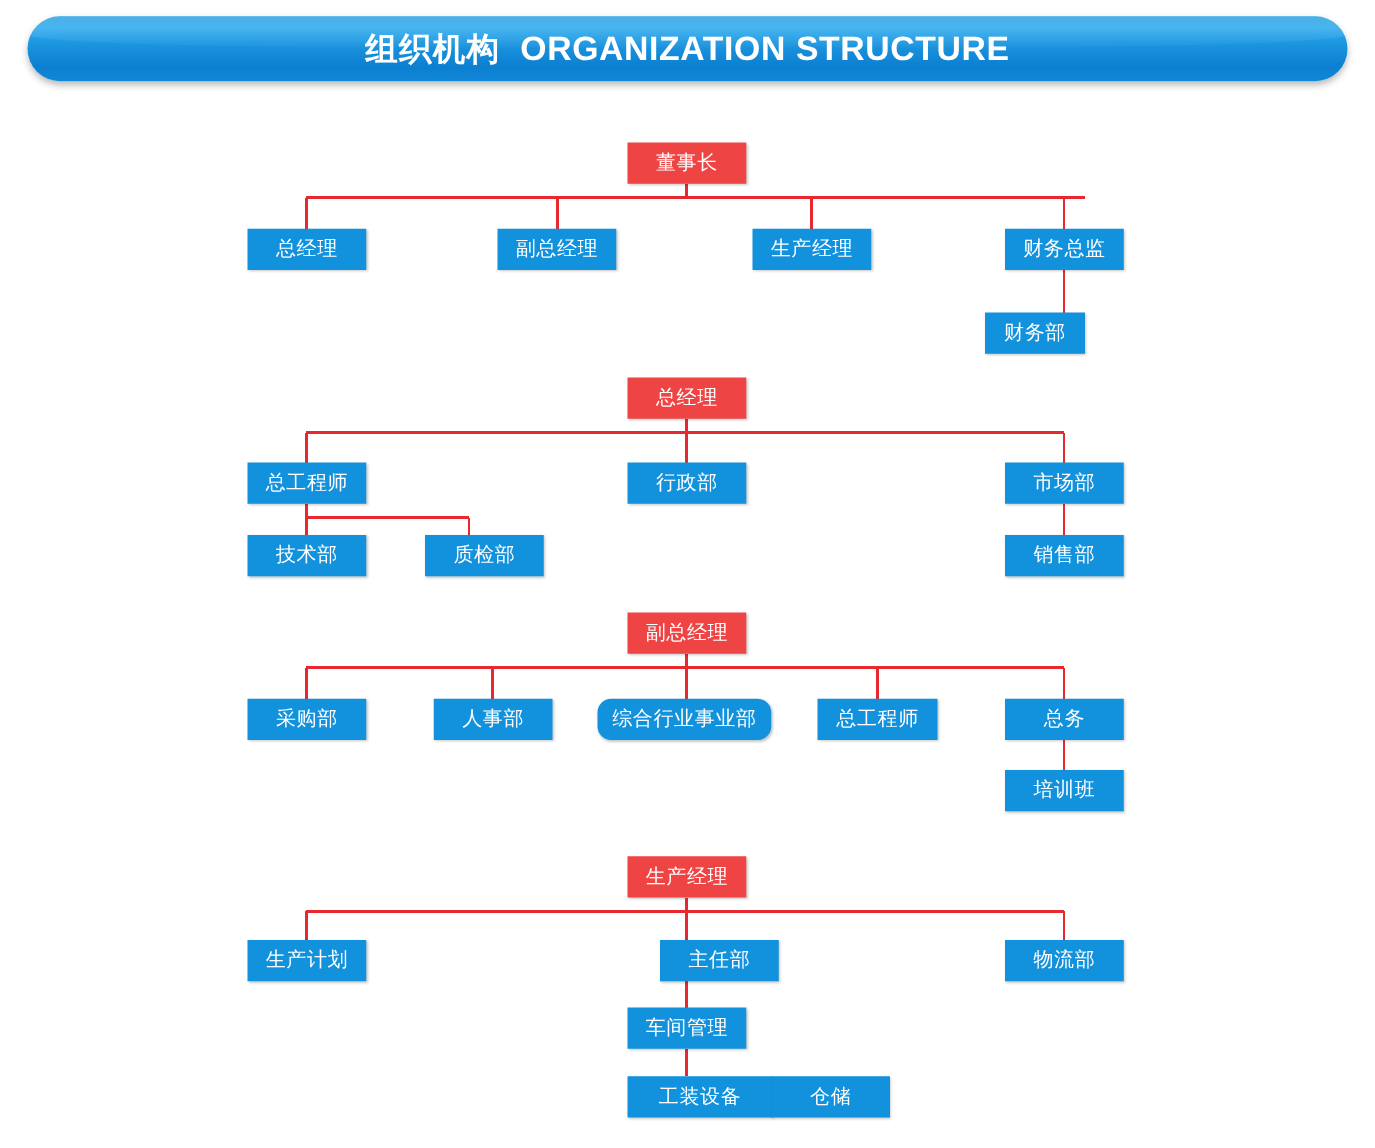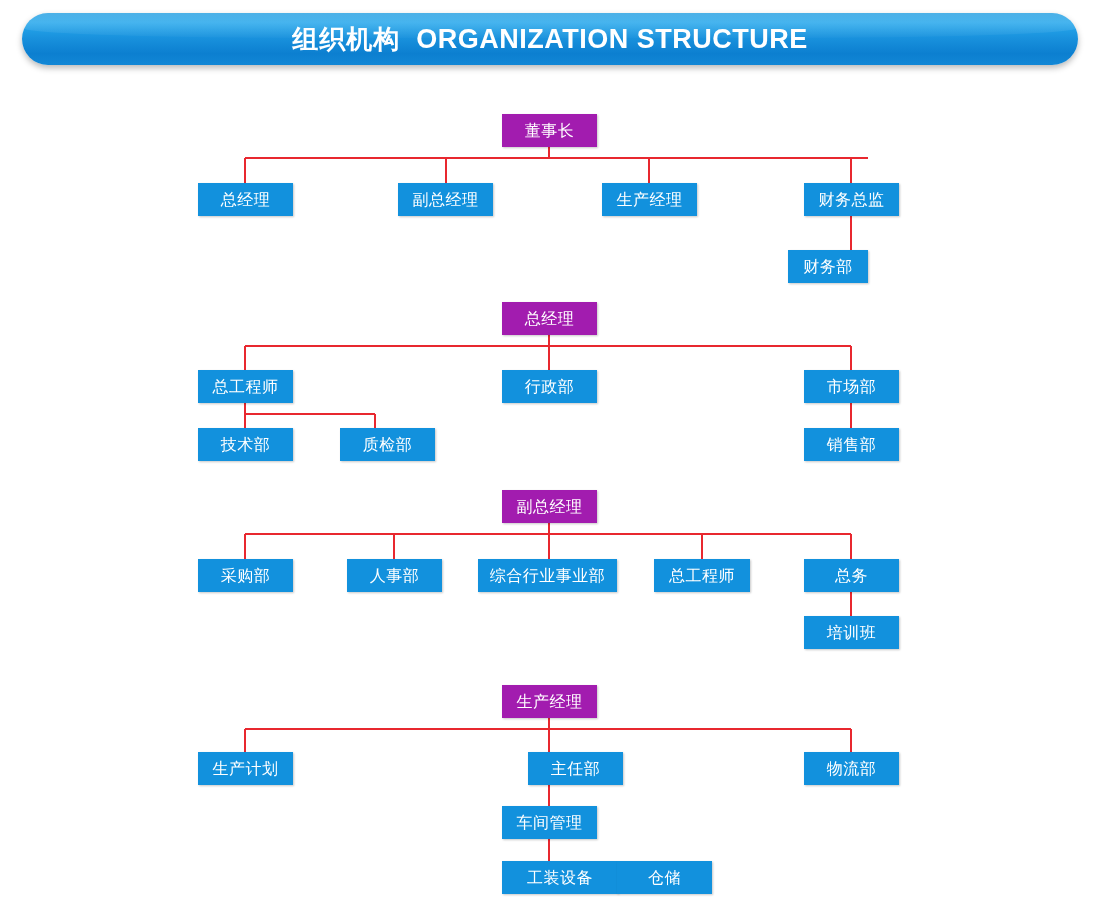--- a/index.html
+++ b/index.html
@@ -97,21 +97,21 @@
     line-height: 1;
     white-space: nowrap;
     box-sizing: border-box;
     letter-spacing: 0.5px;
   }
   .node.blue {
     background: #1291dd;
     box-shadow: 1px 1px 2px rgba(0,0,0,0.22);
   }
   .node.red {
-    background: #a21caf;
+    background: #ef4444;
     box-shadow: 1px 1px 2px rgba(0,0,0,0.22);
   }
 </style>
 </head>
 <body>
 
 <div class="banner-wrap">
   <div class="banner">
     <div class="banner-text">
       <span class="banner-cn">组织机构</span>
@@ -175,21 +175,21 @@
   <div class="node blue" style="left:198px; top:370px; width:95px;">总工程师</div>
   <div class="node blue" style="left:502px; top:370px; width:95px;">行政部</div>
   <div class="node blue" style="left:804px; top:370px; width:95px;">市场部</div>
   <div class="node blue" style="left:198px; top:428px; width:95px;">技术部</div>
   <div class="node blue" style="left:340px; top:428px; width:95px;font-family:Liberation Serif, serif;">质检部</div>
   <div class="node blue" style="left:804px; top:428px; width:95px;">销售部</div>
 
   <div class="node red" style="left:502px; top:490px; width:95px;">副总经理</div>
   <div class="node blue" style="left:198px; top:559px; width:95px;">采购部</div>
   <div class="node blue" style="left:347px; top:559px; width:95px;">人事部</div>
-  <div class="node blue" style="left:478px; top:559px; width:139px;">综合行业事业部</div>
+  <div class="node blue" style="left:478px; top:559px; width:139px;border-radius:11px;">综合行业事业部</div>
   <div class="node blue" style="left:654px; top:559px; width:96px;">总工程师</div>
   <div class="node blue" style="left:804px; top:559px; width:95px;">总务</div>
   <div class="node blue" style="left:804px; top:616px; width:95px;">培训班</div>
 
   <div class="node red" style="left:502px; top:685px; width:95px;">生产经理</div>
   <div class="node blue" style="left:198px; top:752px; width:95px;">生产计划</div>
   <div class="node blue" style="left:528px; top:752px; width:95px;">主任部</div>
   <div class="node blue" style="left:804px; top:752px; width:95px;">物流部</div>
   <div class="node blue" style="left:502px; top:806px; width:95px;">车间管理</div>
   <div class="node blue" style="left:502px; top:861px; width:116px;">工装设备</div>

